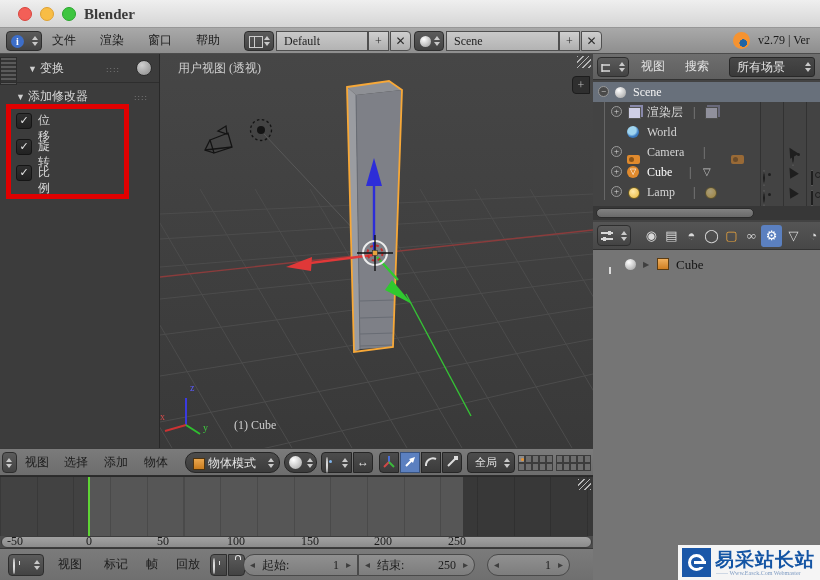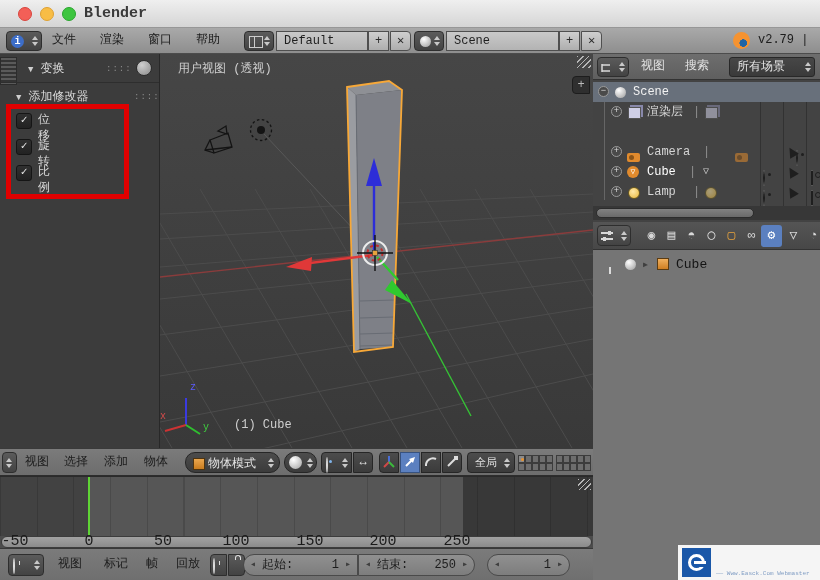--- a/index.html
+++ b/index.html
@@ -1,17 +1,17 @@
 <!DOCTYPE html>
 <html><head>
 <meta charset="utf-8">
 <style>
   html,body{margin:0;padding:0;background:#222;}
   #app{position:relative;width:820px;height:580px;overflow:hidden;
-       font-family:Liberation Mono, monospace;font-size:12px;
+       font-family:Liberation Serif, serif;font-size:12px;
        background:#404040;-webkit-user-select:none;user-select:none;}
   .abs{position:absolute;}
   
   .titlebar{left:0;top:0;width:820px;height:28px;background:linear-gradient(#efefef,#d5d5d5);border-bottom:1px solid #979797;box-sizing:border-box;}
   .tl-dot{top:7px;width:14px;height:14px;border-radius:50%;}
   .title-text{left:84px;top:0;line-height:28px;font-weight:bold;font-size:15px;color:#3a3a3a;}
   
   .infobar{left:0;top:28px;width:820px;height:26px;background:linear-gradient(#a9a9a9,#8e8e8e);border-bottom:1px solid #4c4c4c;box-sizing:border-box;}
   .menu{top:0;line-height:25px;color:#1c1c1c;cursor:default;}
   .dbtn{background:linear-gradient(#5b5b5b,#434343);border:1px solid #2e2e2e;border-radius:4px;box-sizing:border-box;color:#dedede;}
@@ -93,21 +93,21 @@
   .layer-grid i.active{background:#8a8a8a;}
   .layer-grid i.active::after{content:"";position:absolute;left:1.5px;top:2px;width:3px;height:3px;border-radius:50%;background:#e8912c;}
   
   .timeline{left:0;top:476px;width:593px;height:60px;background:#424242;border-top:1px solid #2a2a2a;box-sizing:border-box;}
   .tl-range{left:89px;top:0;width:374px;height:60px;background:#565656;}
   .tl-after{left:463px;top:0;width:130px;height:60px;background:#383838;}
   .tl-grid{left:0;top:0;width:593px;height:60px;background:repeating-linear-gradient(90deg,rgba(0,0,0,.14) 0 1px,rgba(0,0,0,0) 1px 36.7px);}
   .tl-frameline{left:88px;top:0;width:2px;height:60px;background:#5fd435;}
   .tl-scroll{left:0;top:536px;width:593px;height:12px;background:#4c4c4c;}
   .tl-pill{left:1px;top:0;width:591px;height:12px;border-radius:6px;background:linear-gradient(#a2a2a2,#8b8b8b);border:1px solid #3c3c3c;box-sizing:border-box;}
-  .tick{top:-1px;transform:translateX(-50%);color:#1a1a1a;font-size:15px;line-height:13px;}
+  .tick{top:-1px;transform:translateX(-50%);color:#1a1a1a;font-size:12px;line-height:13px;}
   .tl-header{left:0;top:548px;width:593px;height:32px;background:linear-gradient(#7b7b7b,#6f6f6f);border-top:1px solid #383838;box-sizing:border-box;}
   .clock-ic{width:13px;height:13px;border-radius:50%;border:1.5px solid #dedede;position:relative;box-sizing:border-box;}
   .clock-ic::after{content:"";position:absolute;left:4.5px;top:2px;width:1.5px;height:4px;background:#dedede;}
   .lock-ic{width:9px;height:7px;background:#dedede;border-radius:1px;position:relative;margin-top:5px;}
   .lock-ic::before{content:"";position:absolute;left:1.5px;top:-4px;width:4px;height:4px;border:1.5px solid #dedede;border-bottom:none;border-radius:3px 3px 0 0;}
   .numfield{top:5px;height:22px;background:linear-gradient(#909090,#7d7d7d);border:1px solid #4a4a4a;box-sizing:border-box;color:#1d1d1d;line-height:20px;}
   .nf-arrow{color:#3e3e3e;font-size:10px;}
   
   .watermark{left:678px;top:545px;width:142px;height:35px;background:#f5f5f5;}
   .wm-logo{left:4px;top:3px;width:29px;height:29px;background:#1a57a8;}
@@ -322,20 +322,24 @@
         <span class="abs oi oi-scene" style="left:22px;top:5px;"></span>
         <span class="abs" style="left:40px;">Scene</span>
       </div>
       <div class="abs ol-row" style="top:48px;">
         <span class="abs expander" style="left:18px;top:4px;">+</span>
         <span class="abs oi oi-layers" style="left:35px;top:5px;"></span>
         <span class="abs" style="left:54px;">渲染层</span>
         <span class="abs oipipe" style="left:100px;">|</span>
         <span class="abs oi oi-layers ghost" style="left:112px;top:5px;"></span>
       </div>
+      <div class="abs ol-row" style="top:68px;">
+        <span class="abs oi oi-world" style="left:34px;top:4px;"></span>
+        <span class="abs" style="left:54px;">World</span>
+      </div>
       <div class="abs ol-row" style="top:88px;">
         <span class="abs expander" style="left:18px;top:4px;">+</span>
         <span class="abs oi oi-camera" style="left:34px;top:6px;"></span>
         <span class="abs" style="left:54px;">Camera</span>
         <span class="abs oipipe" style="left:110px;">|</span>
         <span class="abs oi oi-camera ghost" style="left:122px;top:6px;"></span>
         <span class="abs r-eye" style="left:170px;top:6px;"></span>
         <span class="abs r-cursor" style="left:194px;top:5px;"></span>
         
       </div>
@@ -546,16 +550,17 @@
       <span class="abs" style="right:18px;">1</span>
       <span class="abs nf-arrow" style="right:6px;">▸</span>
     </span>
   </div>
 
   <div class="abs watermark">
     <span class="abs wm-logo">
       <span class="abs wm-ring"></span>
       <span class="abs wm-bar"></span>
     </span>
+    <span class="abs wm-title">易采站长站</span>
     <span class="abs wm-sub">—— Www.Easck.Com Webmaster</span>
   </div>
 
 </div>
 
 </body></html>

